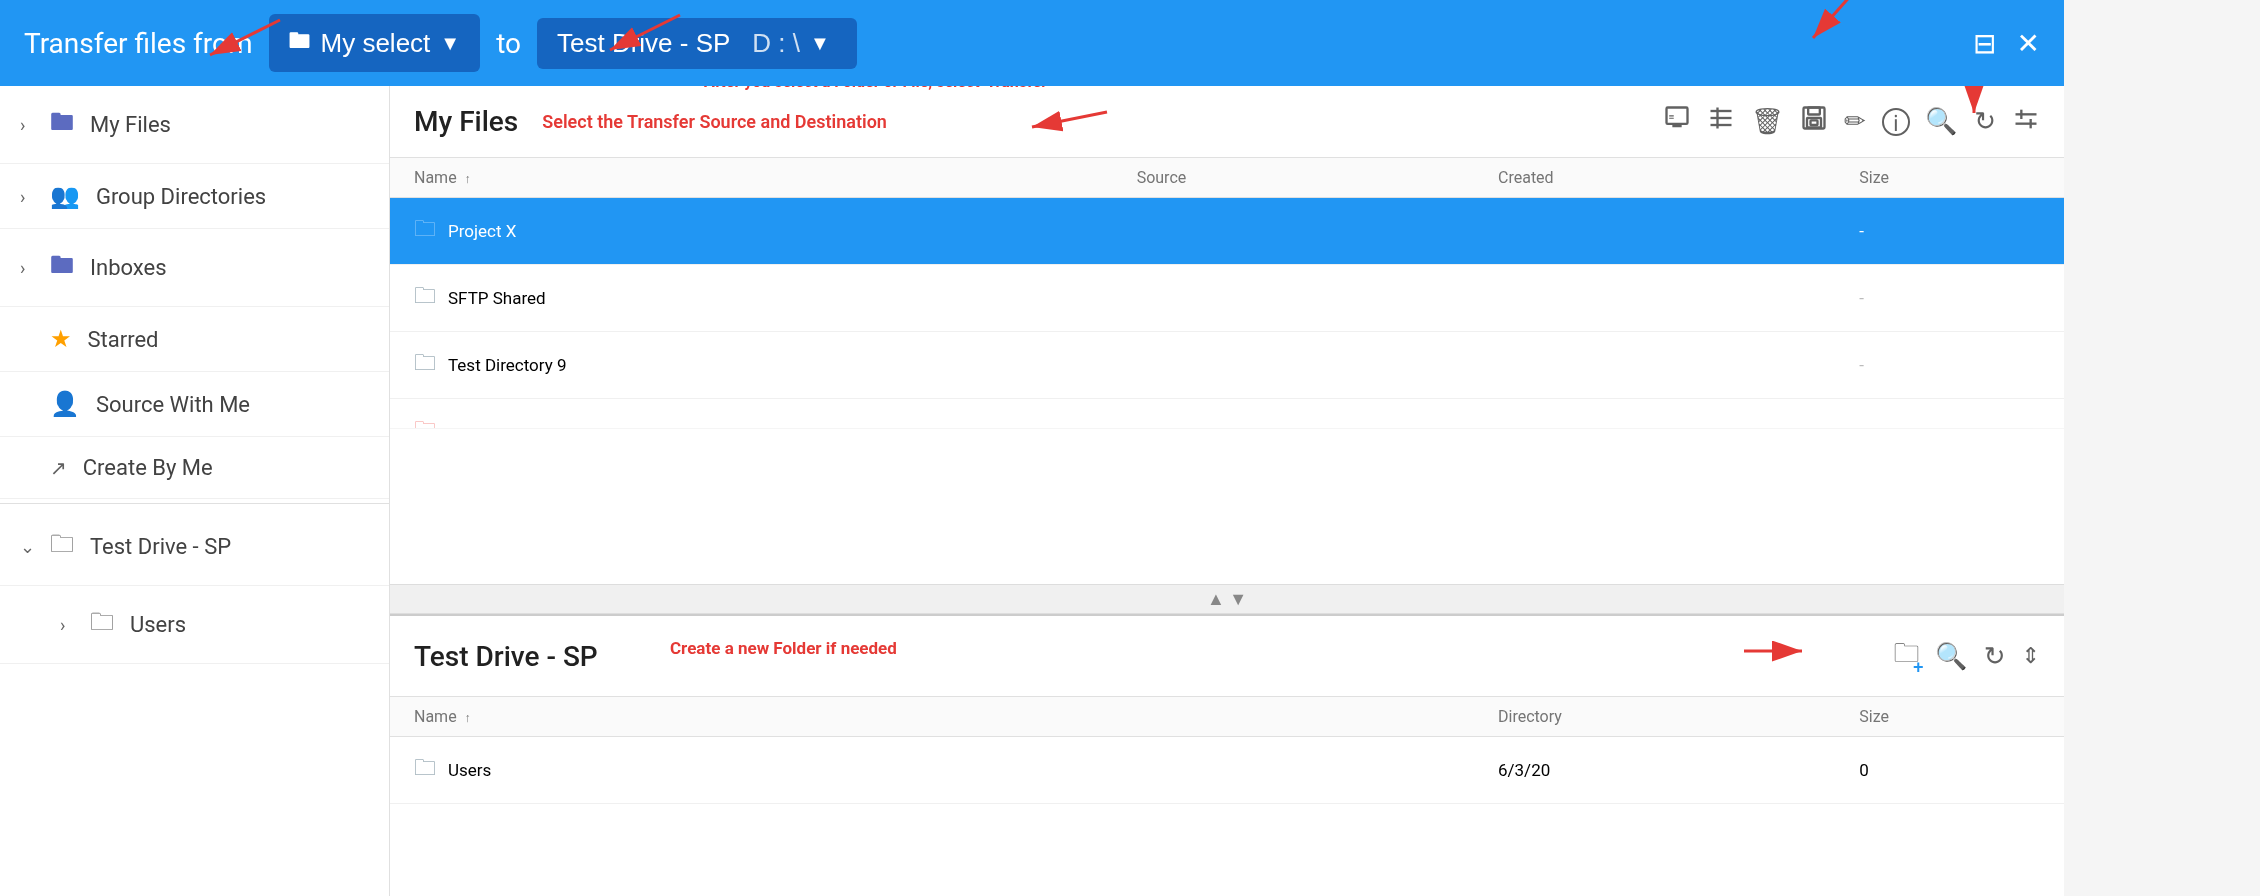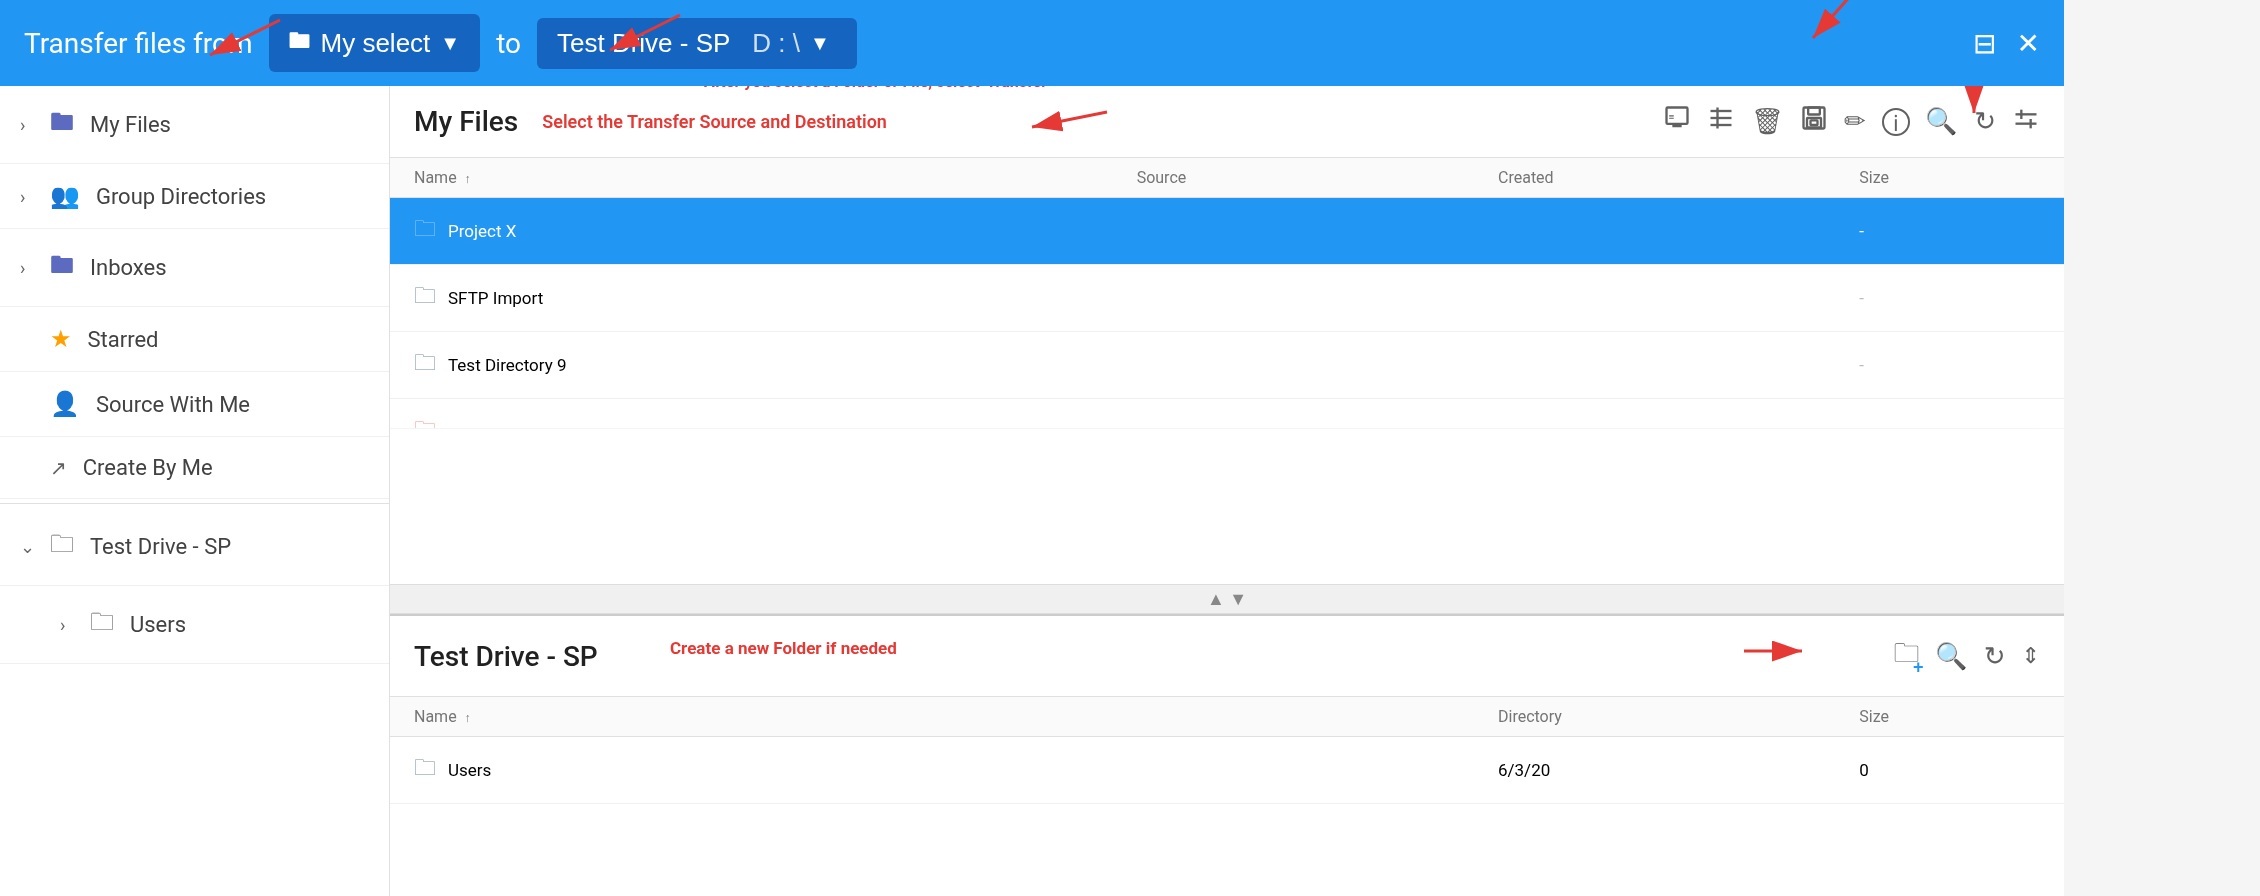--- a/index.html
+++ b/index.html
@@ -438,21 +438,21 @@
               <span>Project X</span>
             </div>
             <span></span>
             <span></span>
             <span>-</span>
           </div>
 
           <div class="table-row">
             <div class="row-name">
               <span class="row-icon folder-dark">🗀</span>
-              <span>SFTP Import</span>
+              <span>SFTP Shared</span>
             </div>
             <span></span>
             <span></span>
             <span class="row-dash">-</span>
           </div>
 
           <div class="table-row">
             <div class="row-name">
               <span class="row-icon folder-dark">🗀</span>
               <span>Test Directory 9</span>

